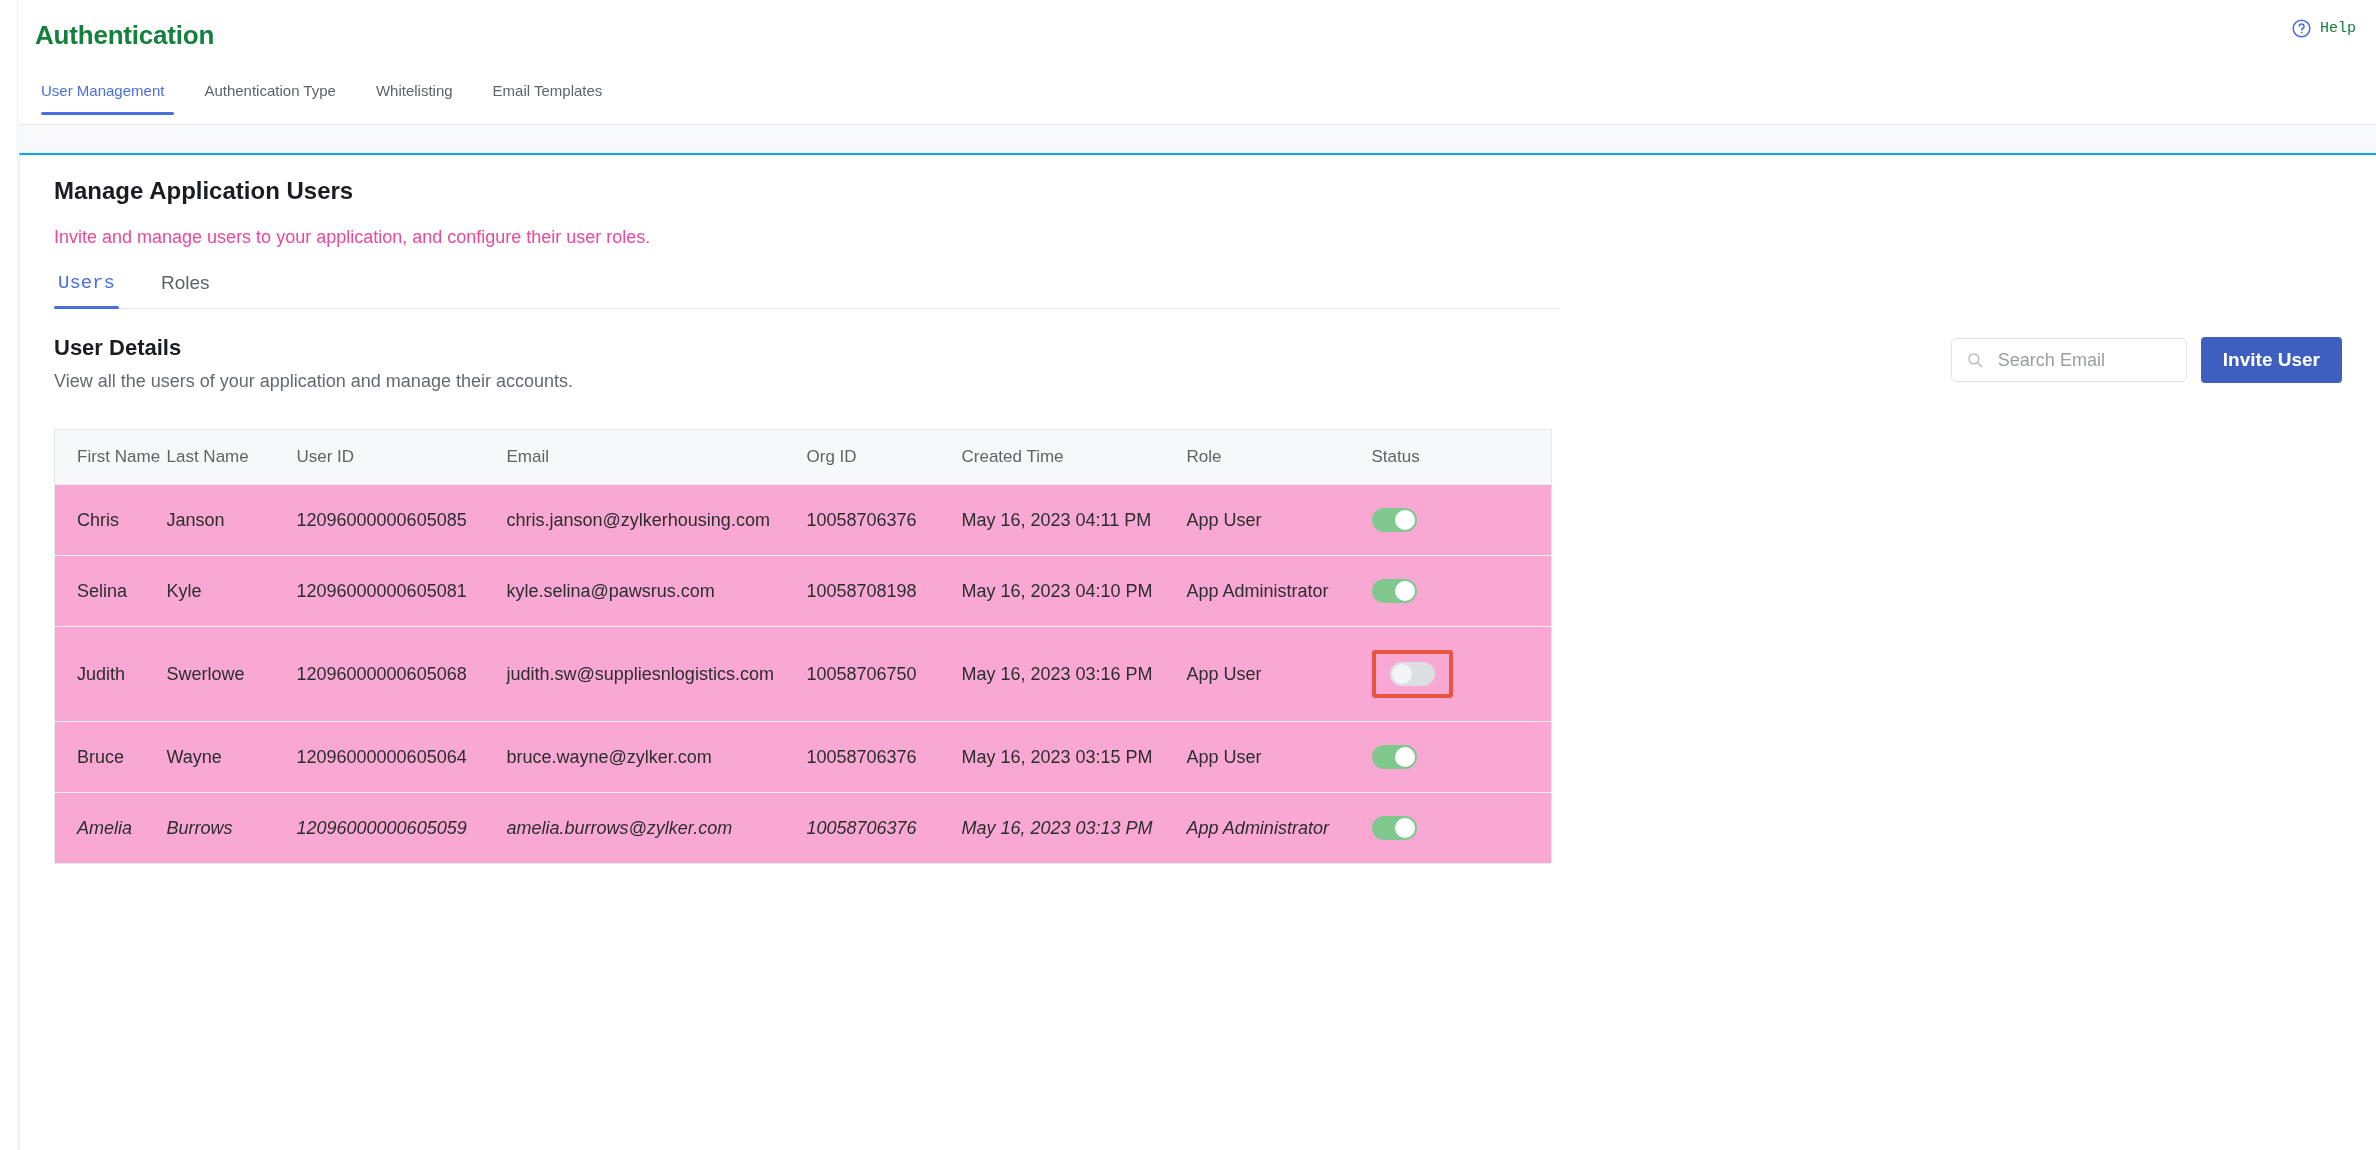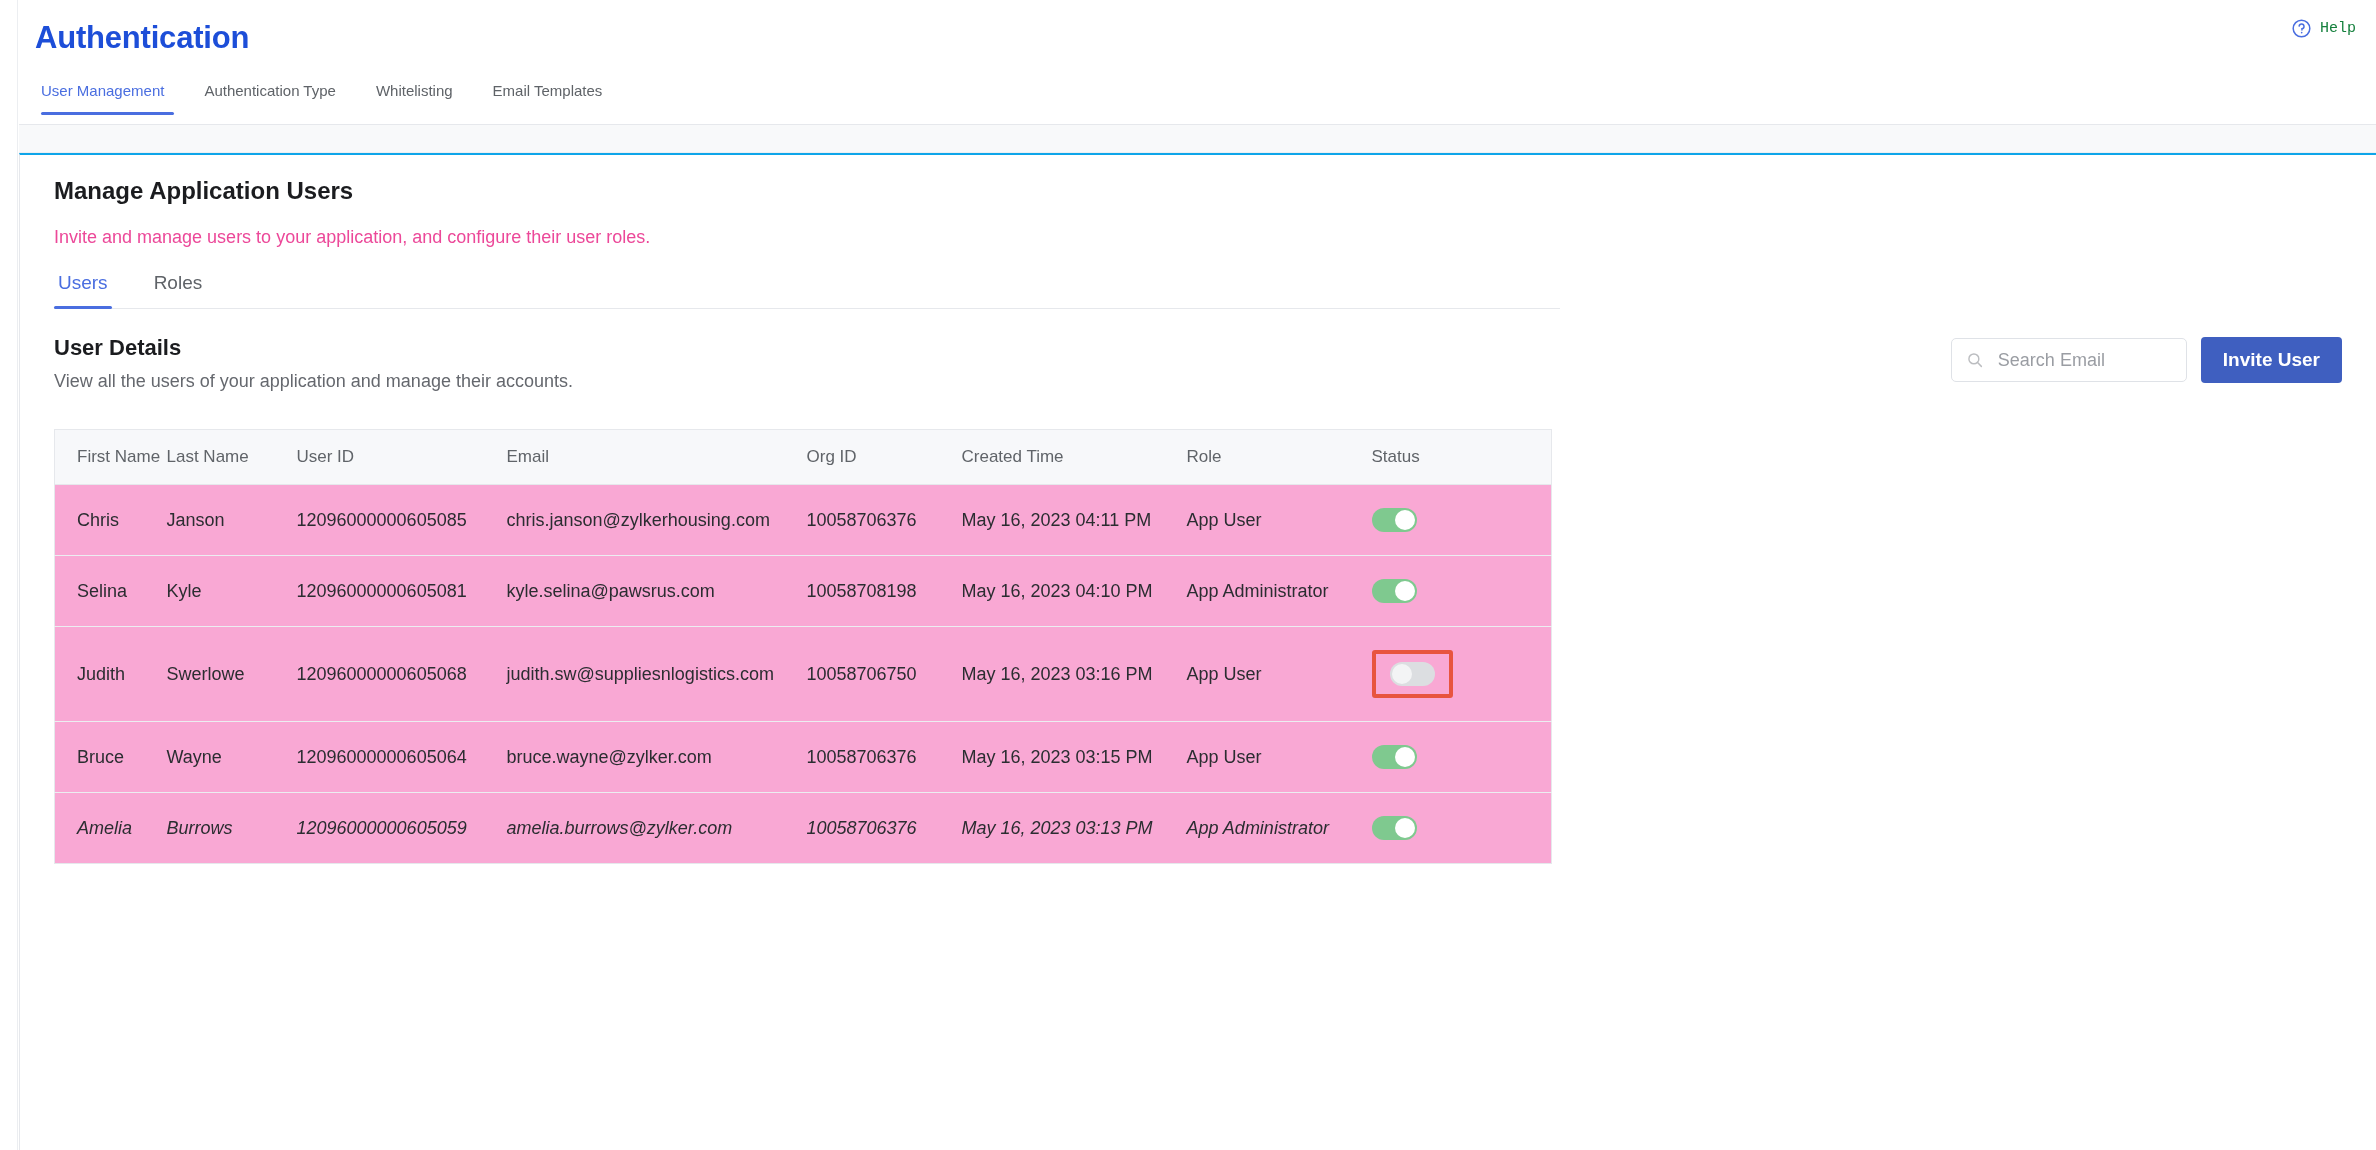--- a/index.html
+++ b/index.html
@@ -39,24 +39,24 @@
     left: 19px;
     top: 0;
     right: 0;
     height: 125px;
     background: #ffffff;
   }
   .page-title {
     position: absolute;
     left: 16px;
     top: 20px;
-    font-size: 31px;
+    font-size: 26px;
     font-weight: bold;
     letter-spacing: -0.2px;
-    color: #1d4ed8;
+    color: #15803d;
   }
   .help-wrap {
     position: absolute;
     right: 20px;
     top: 18px;
     display: flex;
     align-items: center;
     gap: 8px;
     color: #4a6ee0;
     cursor: pointer;
@@ -163,21 +163,21 @@
     width: 1506px;
   }
   .sub-tab {
     position: relative;
     font-size: 19px;
     color: #5f6368;
     padding: 4px 4px 14px 4px;
     margin-right: 38px;
     cursor: pointer;
   }
-  .sub-tab.active { color: #4a6ee0; }
+  .sub-tab.active { color: #4a6ee0; font-family: Liberation Mono, monospace; }
   .sub-tab.active::after {
     content: "";
     position: absolute;
     left: 0;
     right: 0;
     bottom: -1px;
     height: 3px;
     background: #4a6ee0;
     border-radius: 2px;
   }

